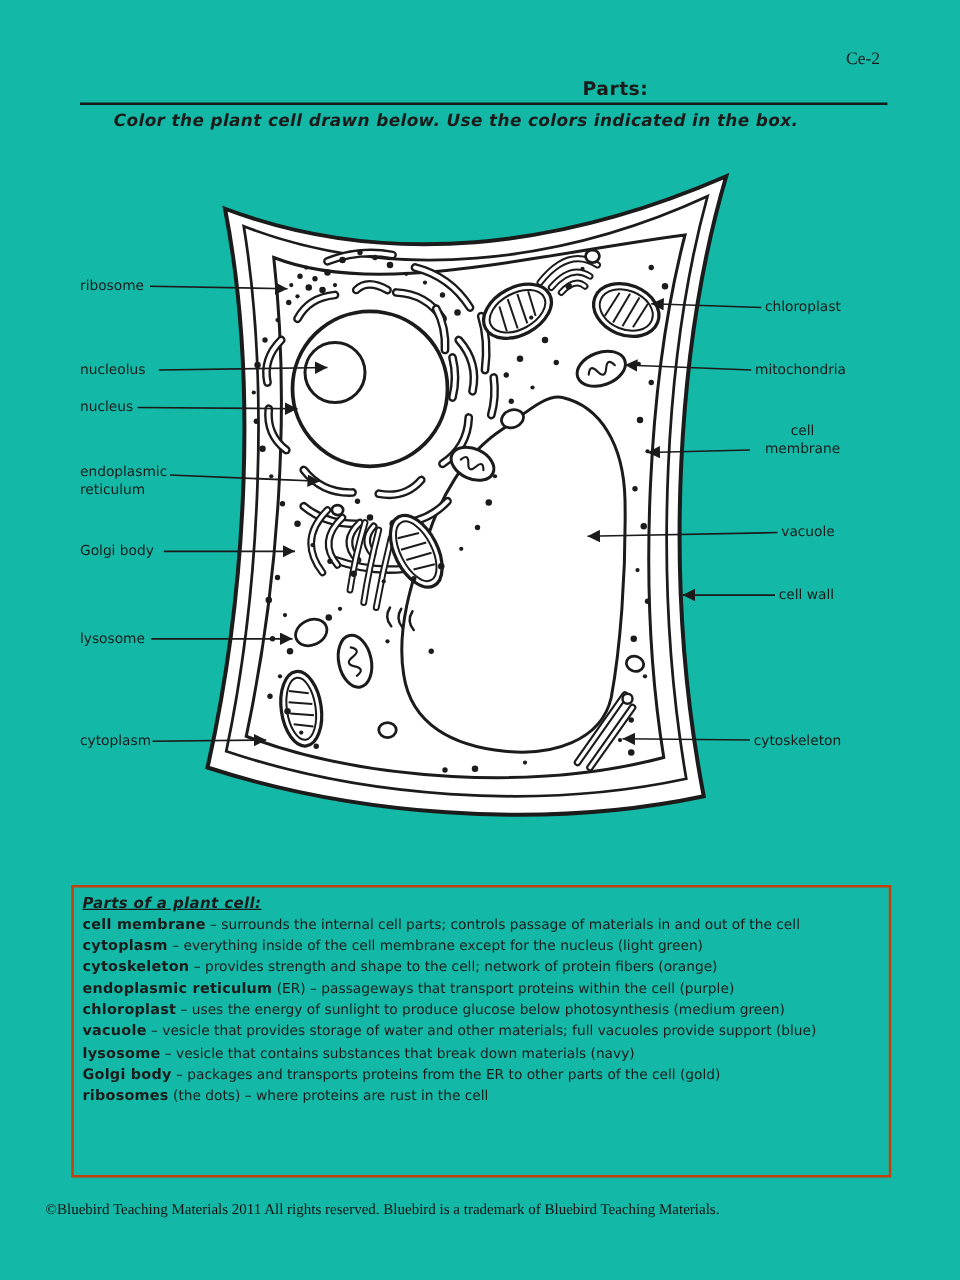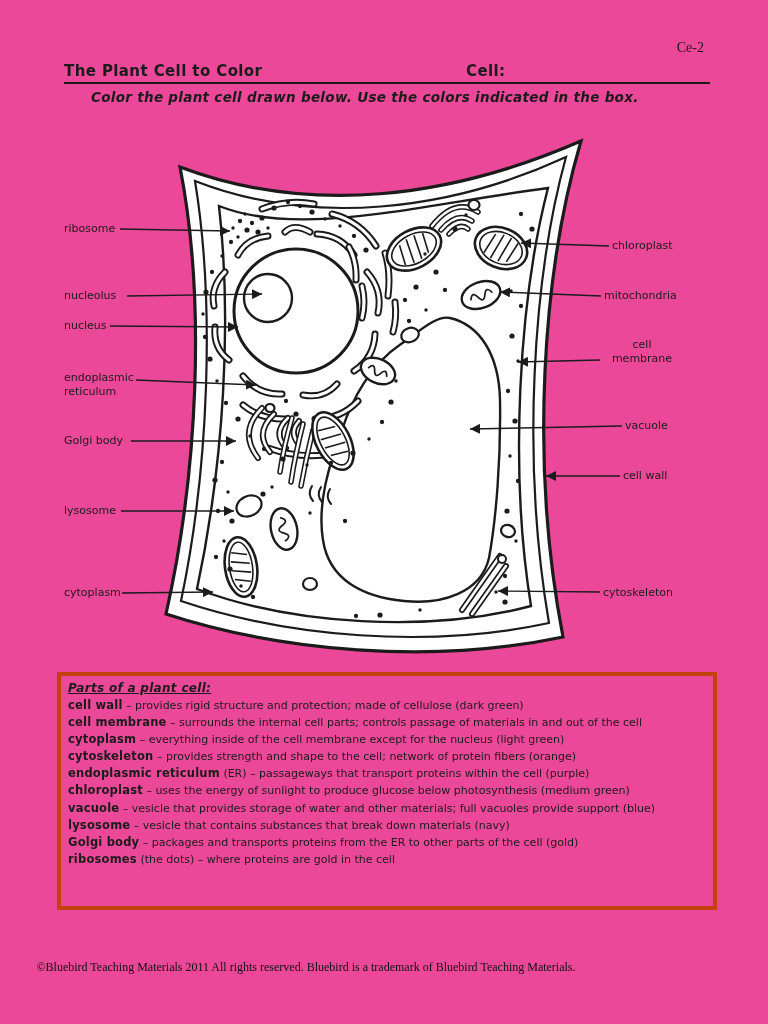--- a/index.html
+++ b/index.html
@@ -1,43 +1,42 @@
 <!DOCTYPE html>
 <html><head>
 <meta charset="utf-8">
 <style>
   html,body{margin:0;padding:0;background:#e8e8e8;}
-  .page{position:relative;width:768px;height:1024px;background:#ec4899;overflow:hidden;
+  .page{position:relative;width:768px;height:1024px;background:#14b8a6;overflow:hidden;
         font-family:"DejaVu Sans",sans-serif;color:#1b1b1b;}
   .code{position:absolute;top:40px;right:64px;font-family:"Liberation Serif",serif;font-size:14px;}
   .title{position:absolute;left:64px;top:62px;font-size:15px;font-weight:bold;letter-spacing:.4px;}
   .name-label{position:absolute;left:466px;top:62px;font-size:15px;font-weight:bold;letter-spacing:.4px;}
   .head-rule{position:absolute;left:64px;top:82px;width:646px;height:2px;background:#1b1b1b;}
   .instruction{position:absolute;left:64px;top:89px;font-size:13.5px;font-weight:bold;font-style:italic;letter-spacing:.3px;margin-left:27px;}
   svg.diagram{position:absolute;left:0;top:0;width:768px;height:1024px;}
   .dlabel{position:absolute;font-size:11px;line-height:14px;white-space:nowrap;}
   .dlabel.wrap{white-space:normal;}
-  .parts-box{position:absolute;left:57px;top:672px;width:638px;height:226px;
-             border:4px solid #c2410c;padding:4px 7px 0 7px;}
+  .parts-box{position:absolute;left:57px;top:708px;width:638px;height:226px;
+             border:2px solid #c2410c;padding:4px 7px 0 7px;}
   .pb-head{font-size:12px;font-weight:bold;font-style:italic;text-decoration:underline;
            line-height:17px;letter-spacing:.3px;}
   .pb-item{font-size:11px;line-height:16.1px;white-space:nowrap;}
   .pb-name{font-weight:bold;font-size:11.5px;letter-spacing:.2px;}
   .pb-suffix:empty{display:none;}
   .footer{position:absolute;left:0;top:960px;width:612px;text-align:center;
           font-family:"Liberation Serif",serif;font-size:12px;color:#111;}
 </style>
 </head>
 <body>
 
 <div class="page">
 
   <div class="code">Ce-2</div>
-  <div class="title">The Plant Cell to Color</div>
-  <div class="name-label">Cell:</div>
+  <div class="name-label">Parts:</div>
   <div class="head-rule"></div>
   <div class="instruction">Color the plant cell drawn below. Use the colors indicated in the box.</div>
 
   <svg class="diagram" id="cell-svg" viewBox="0 0 768 1024" xmlns="http://www.w3.org/2000/svg">
     <defs>
       <marker id="arr" markerUnits="userSpaceOnUse" markerWidth="12" markerHeight="10" refX="10" refY="5" orient="auto">
         <path d="M0,0 L10,5 L0,10 Z" fill="#1b1b1b"></path>
       </marker>
     </defs>
     <g id="cell-body">
@@ -284,26 +283,25 @@
   <div class="dlabel" style="left:64px;top:586px">cytoplasm</div>
   <div class="dlabel" style="left:612px;top:239px">chloroplast</div>
   <div class="dlabel" style="left:604px;top:289px">mitochondria</div>
   <div class="dlabel wrap" style="left:604px;top:338px;width:76px;text-align:center">cell membrane</div>
   <div class="dlabel" style="left:625px;top:419px">vacuole</div>
   <div class="dlabel" style="left:623px;top:469px">cell wall</div>
   <div class="dlabel" style="left:603px;top:586px">cytoskeleton</div>
 
   <div class="parts-box">
     <div class="pb-head">Parts of a plant cell:</div>
-    <div class="pb-item"><span class="pb-name">cell wall</span>  <span class="pb-desc">– provides rigid structure and protection; made of cellulose (dark green)</span></div>
     <div class="pb-item"><span class="pb-name">cell membrane</span>  <span class="pb-desc">– surrounds the internal cell parts; controls passage of materials in and out of the cell</span></div>
     <div class="pb-item"><span class="pb-name">cytoplasm</span>  <span class="pb-desc">– everything inside of the cell membrane except for the nucleus (light green)</span></div>
     <div class="pb-item"><span class="pb-name">cytoskeleton</span>  <span class="pb-desc">– provides strength and shape to the cell; network of protein fibers (orange)</span></div>
     <div class="pb-item"><span class="pb-name">endoplasmic reticulum</span> <span class="pb-suffix">(ER)</span> <span class="pb-desc">– passageways that transport proteins within the cell (purple)</span></div>
     <div class="pb-item"><span class="pb-name">chloroplast</span>  <span class="pb-desc">– uses the energy of sunlight to produce glucose below photosynthesis (medium green)</span></div>
     <div class="pb-item"><span class="pb-name">vacuole</span>  <span class="pb-desc">– vesicle that provides storage of water and other materials; full vacuoles provide support (blue)</span></div>
     <div class="pb-item"><span class="pb-name">lysosome</span>  <span class="pb-desc">– vesicle that contains substances that break down materials (navy)</span></div>
     <div class="pb-item"><span class="pb-name">Golgi body</span>  <span class="pb-desc">– packages and transports proteins from the ER to other parts of the cell (gold)</span></div>
-    <div class="pb-item"><span class="pb-name">ribosomes</span> <span class="pb-suffix">(the dots)</span> <span class="pb-desc">– where proteins are gold in the cell</span></div>
+    <div class="pb-item"><span class="pb-name">ribosomes</span> <span class="pb-suffix">(the dots)</span> <span class="pb-desc">– where proteins are rust in the cell</span></div>
   </div>
 
   <div class="footer">©Bluebird Teaching Materials 2011 All rights reserved. Bluebird is a trademark of Bluebird Teaching Materials.</div>
 </div>
 
 </body></html>

